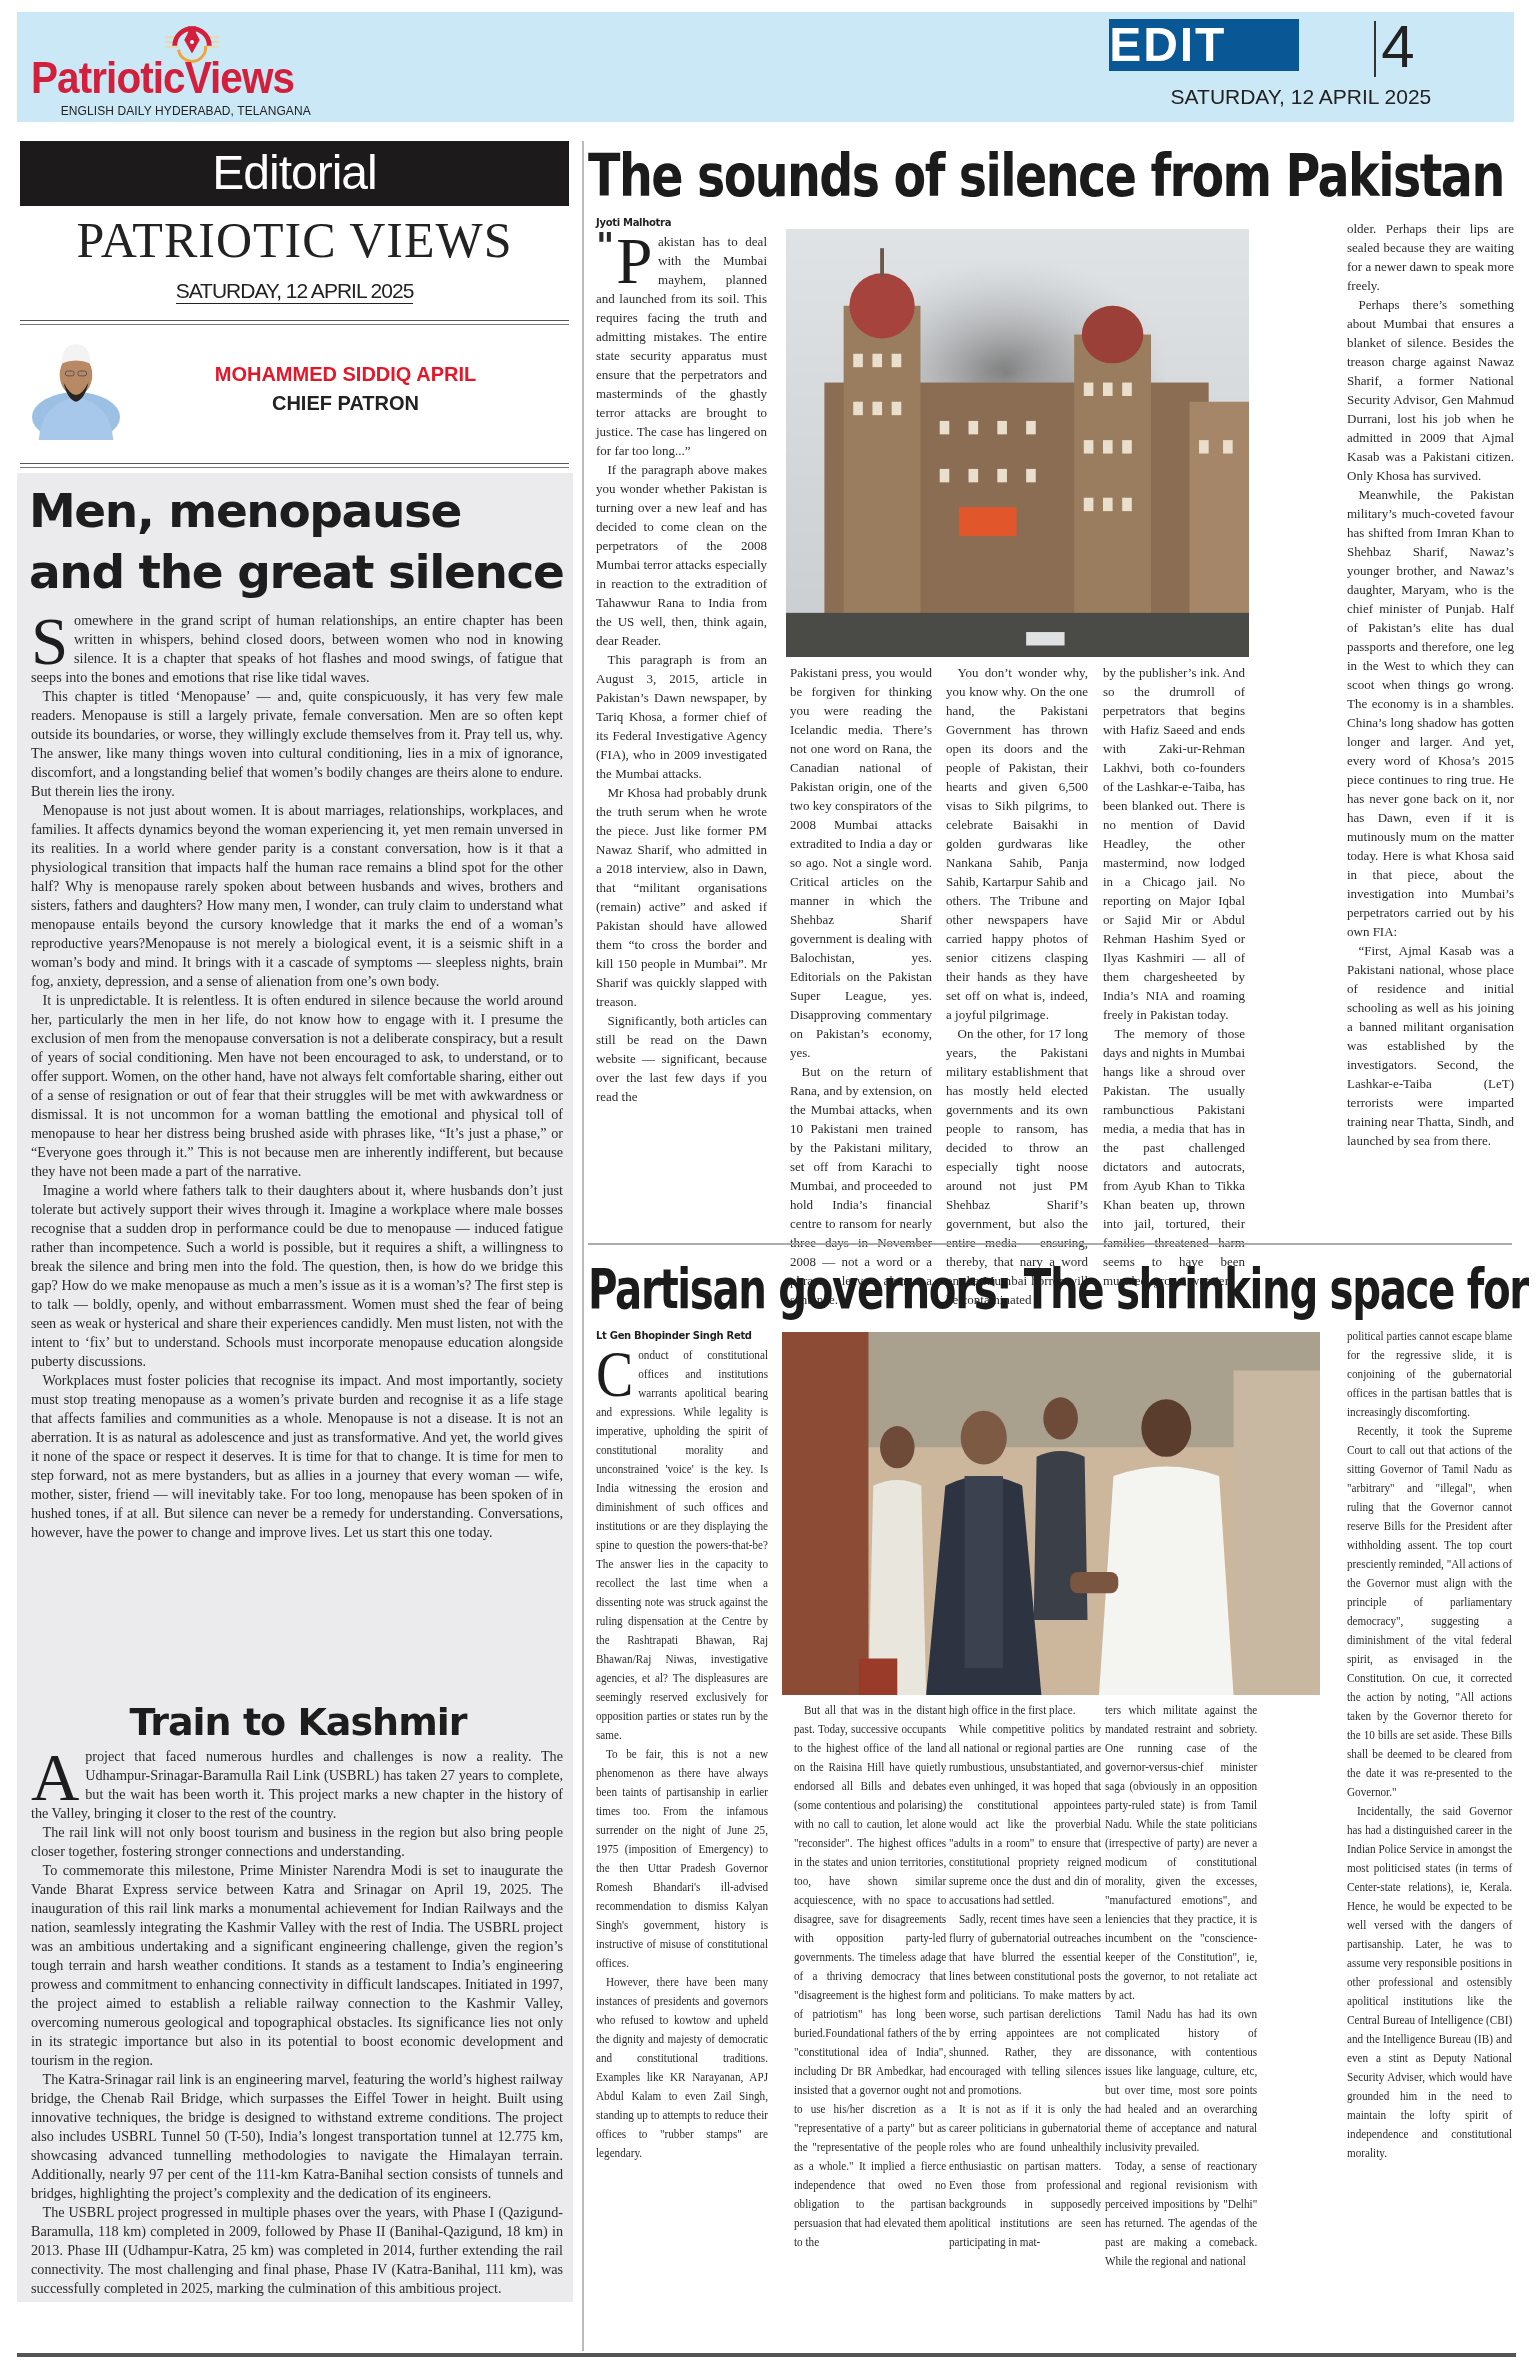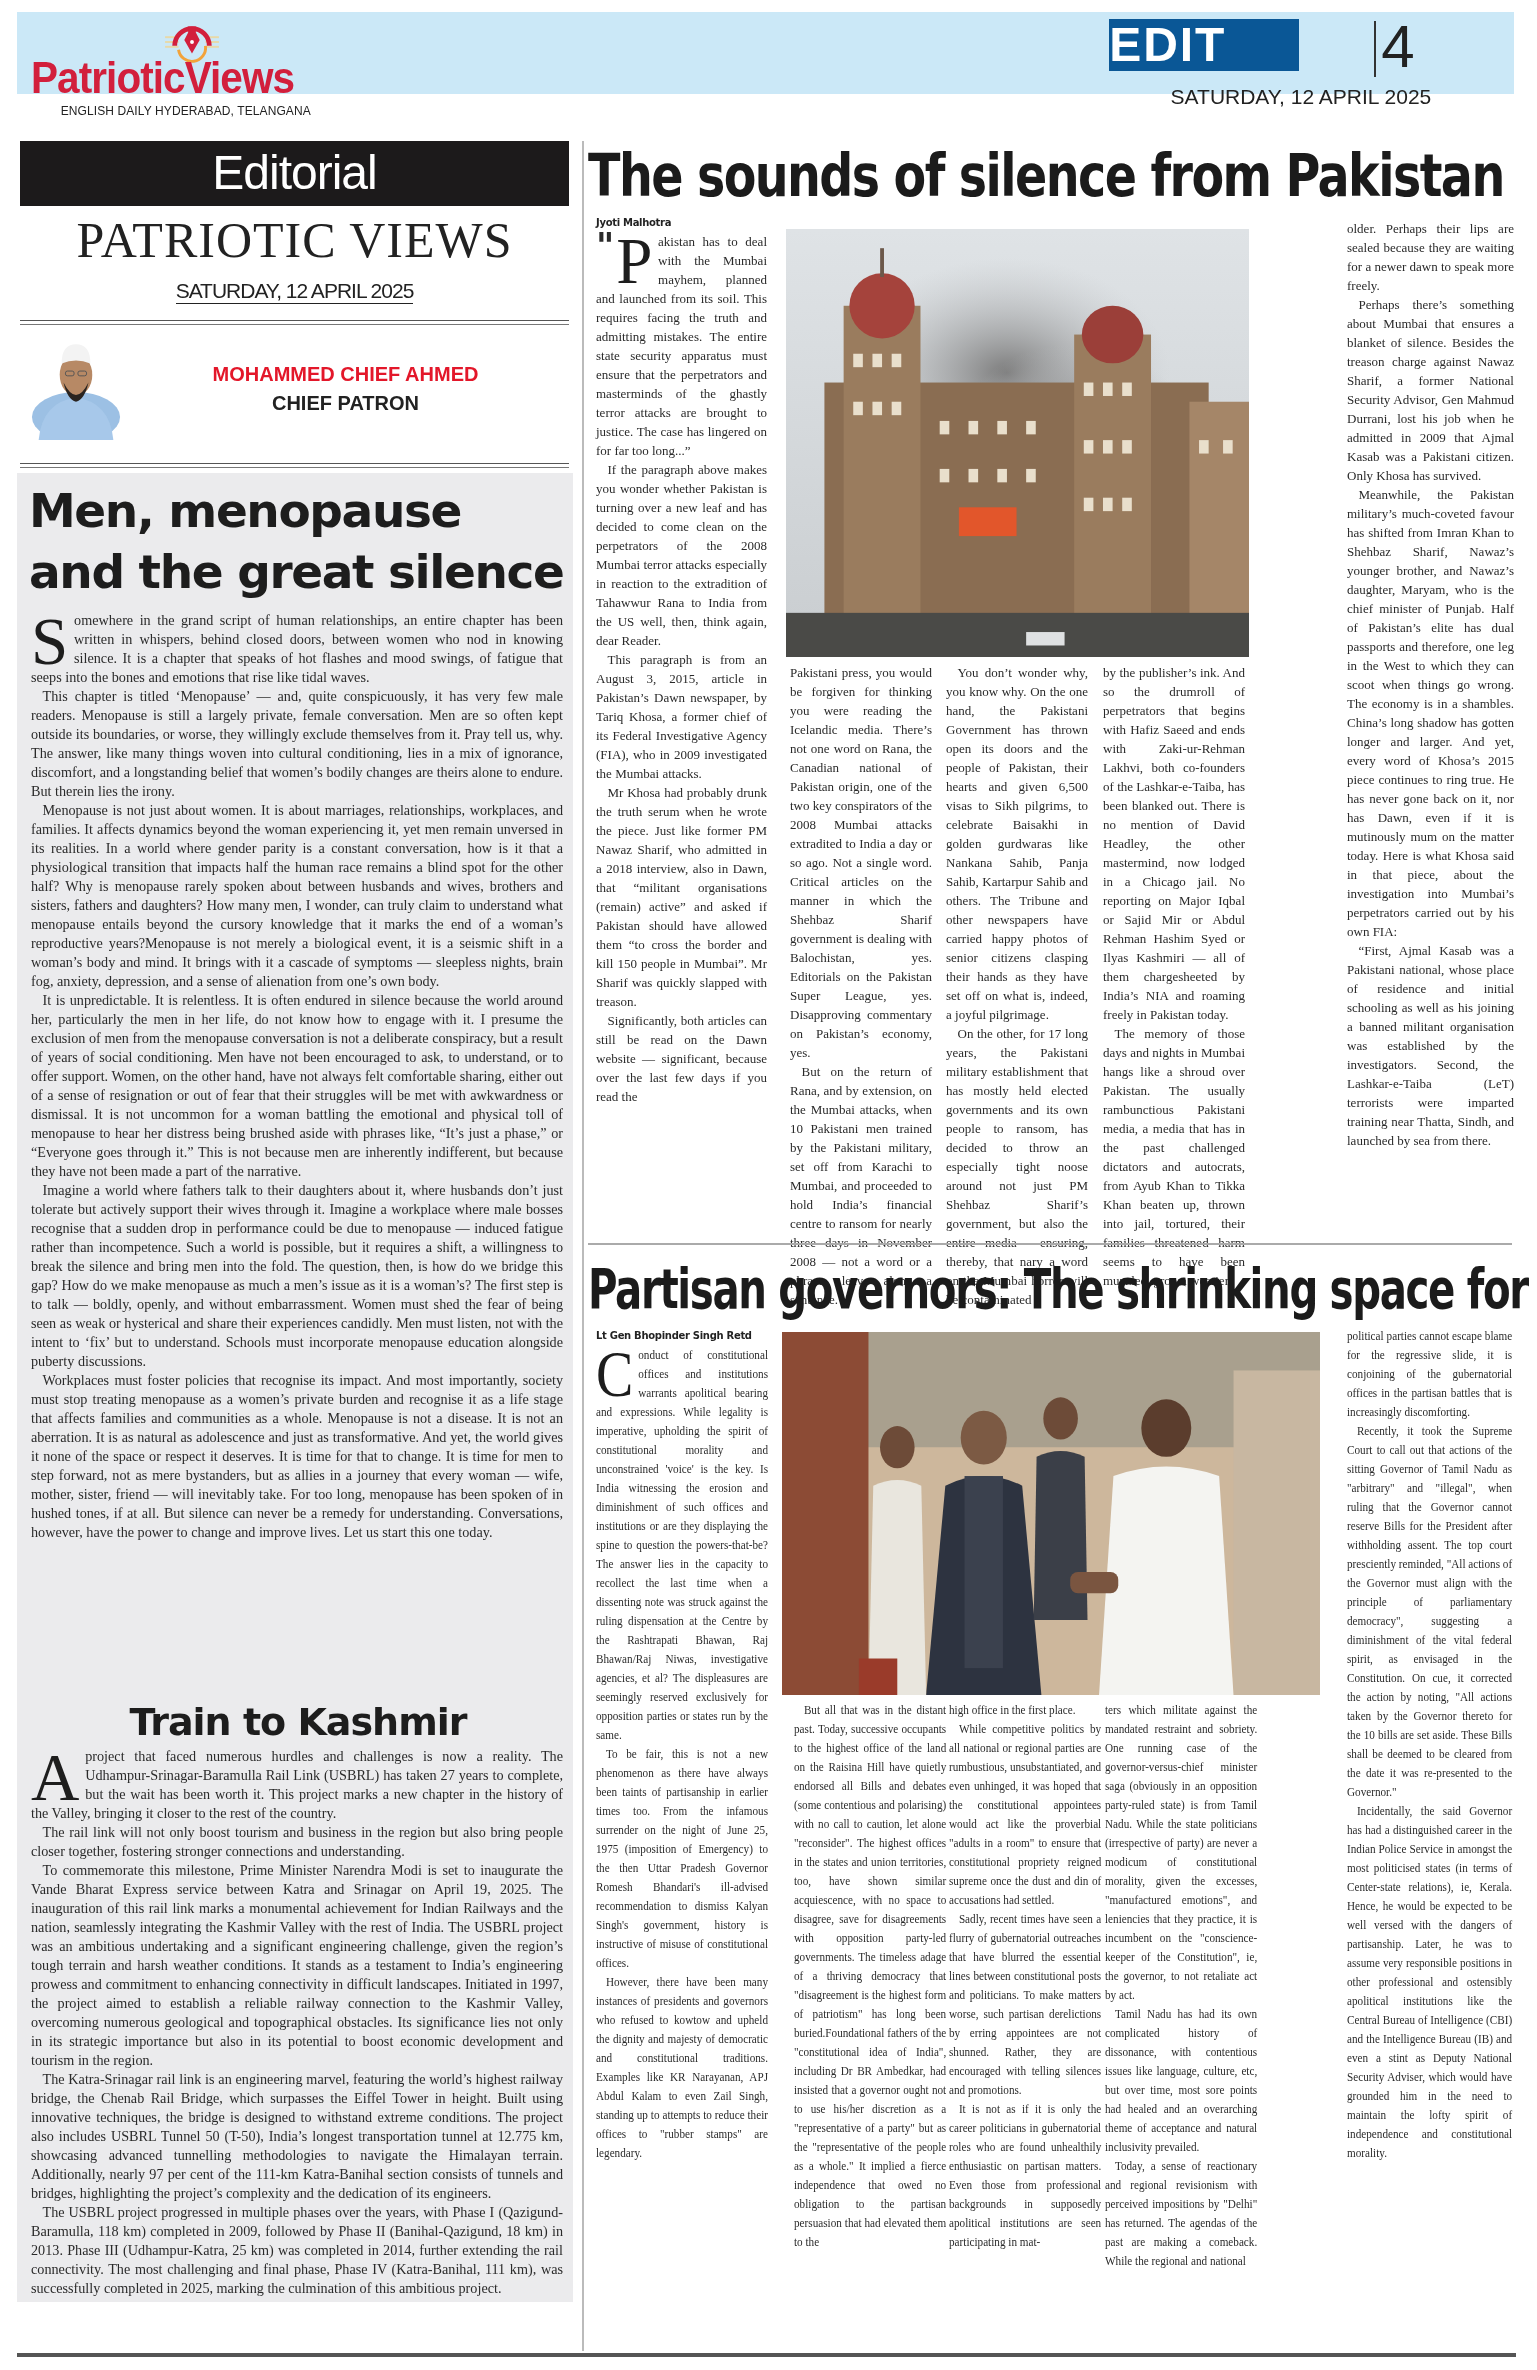--- a/index.html
+++ b/index.html
@@ -1,20 +1,20 @@
 <!DOCTYPE html>
 <html><head>
 <meta charset="utf-8">
 <style>
   *{box-sizing:border-box;margin:0;padding:0}
   html,body{width:1537px;height:2371px;background:#fff;overflow:hidden}
   body{font-family:"Liberation Serif","DejaVu Serif",serif;color:#222;position:relative}
 
   
-  .masthead{position:absolute;left:17.3px;top:11.5px;width:1497px;height:82px;background:#cbe8f7}
+  .masthead{position:absolute;left:17.3px;top:11.5px;width:1497px;height:110px;background:#cbe8f7}
   .logo{position:absolute;left:13.4px;top:5.8px;width:298px;height:101px}
   .logo-emblem{position:absolute;left:134px;top:0;width:54px;height:50px}
   .logo-text{position:absolute;left:0;top:38px;font-family:"Liberation Sans",sans-serif;font-weight:bold;font-size:44px;color:#d21f3c;letter-spacing:-1px;line-height:46px;transform:scaleX(.92);transform-origin:left}
   .logo-sub{position:absolute;left:30px;top:87px;font-family:"Liberation Sans",sans-serif;font-size:12px;color:#222;letter-spacing:0.1px}
   .edit-box{position:absolute;left:1092px;top:7.7px;width:190px;height:52px;background:#0a5796;color:#fff;font-family:"Liberation Sans",sans-serif;font-weight:bold;font-size:48px;line-height:52px;text-align:left;letter-spacing:1.9px}
   .edit-sep{position:absolute;left:1357px;top:9.6px;width:1.9px;height:56px;background:#333}
   .page-num{position:absolute;left:1364px;top:1.9px;font-family:"Liberation Sans",sans-serif;font-size:60px;color:#222;line-height:67px}
   .mast-date{position:absolute;left:1057px;top:73px;width:357px;text-align:right;font-family:"Liberation Sans",sans-serif;font-size:21px;color:#222}
 
   
@@ -84,21 +84,21 @@
 
 <svg class="patron-photo" viewBox="0 0 98 118">
   <ellipse cx="49" cy="94" rx="46" ry="26" fill="#9cc0e4"></ellipse>
   <path d="M10 118 Q14 78 49 74 Q84 78 88 118z" fill="#a7c8ea"></path>
   <ellipse cx="49" cy="50" rx="17" ry="22" fill="#b78965"></ellipse>
   <path d="M34 38 Q34 18 49 18 Q64 18 64 38 Q49 32 34 38z" fill="#f3f3f3"></path>
   <path d="M36 58 Q49 84 62 58 Q58 76 49 78 Q40 76 36 58z" fill="#2a2420"></path>
   <rect x="38" y="46" width="9" height="5" rx="2" fill="none" stroke="#555" stroke-width="1"></rect>
   <rect x="51" y="46" width="9" height="5" rx="2" fill="none" stroke="#555" stroke-width="1"></rect>
 </svg>
-<div class="patron-name">MOHAMMED CHIEF AHMED</div>
+<div class="patron-name">MOHAMMED SIDDIQ APRIL</div>
 <div class="patron-role">CHIEF PATRON</div>
 <div class="dbl-rule" style="top:463px"></div>
 
 <div class="grey-panel"></div>
 <h1 class="headline-l">Men, menopause and the great silence</h1>
 <div class="body-l" style="top:611px">
   <p class="first"><span class="drop">S</span><span>omewhere in the grand script of human relationships, an entire chapter has been written in whispers, behind closed doors, between women who nod in knowing silence. It is a chapter that speaks of hot flashes and mood swings, of fatigue that seeps into the bones and emotions that rise like tidal waves.</span></p>
   <p>This chapter is titled ‘Menopause’ — and, quite conspicuously, it has very few male readers. Menopause is still a largely private, female conversation. Men are so often kept outside its boundaries, or worse, they willingly exclude themselves from it. Pray tell us, why. The answer, like many things woven into cultural conditioning, lies in a mix of ignorance, discomfort, and a longstanding belief that women’s bodily changes are theirs alone to endure. But therein lies the irony.</p>
   <p>Menopause is not just about women. It is about marriages, relationships, workplaces, and families. It affects dynamics beyond the woman experiencing it, yet men remain unversed in its realities. In a world where gender parity is a constant conversation, how is it that a physiological transition that impacts half the human race remains a blind spot for the other half? Why is menopause rarely spoken about between husbands and wives, brothers and sisters, fathers and daughters? How many men, I wonder, can truly claim to understand what menopause entails beyond the cursory knowledge that it marks the end of a woman’s reproductive years?Menopause is not merely a biological event, it is a seismic shift in a woman’s body and mind. It brings with it a cascade of symptoms — sleepless nights, brain fog, anxiety, depression, and a sense of alienation from one’s own body.</p>
   <p>It is unpredictable. It is relentless. It is often endured in silence because the world around her, particularly the men in her life, do not know how to engage with it. I presume the exclusion of men from the menopause conversation is not a deliberate conspiracy, but a result of years of social conditioning. Men have not been encouraged to ask, to understand, or to offer support. Women, on the other hand, have not always felt comfortable sharing, either out of a sense of resignation or out of fear that their struggles will be met with awkwardness or dismissal. It is not uncommon for a woman battling the emotional and physical toll of menopause to hear her distress being brushed aside with phrases like, “It’s just a phase,” or “Everyone goes through it.” This is not because men are inherently indifferent, but because they have not been made a part of the narrative.</p>

